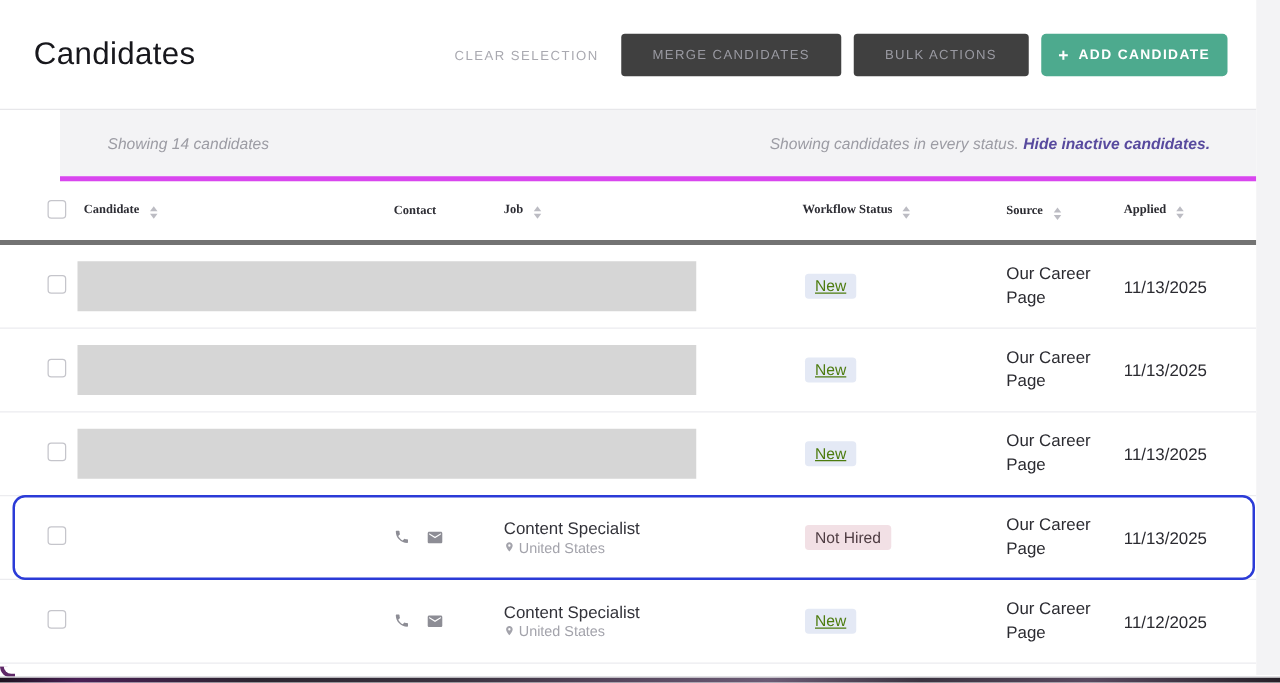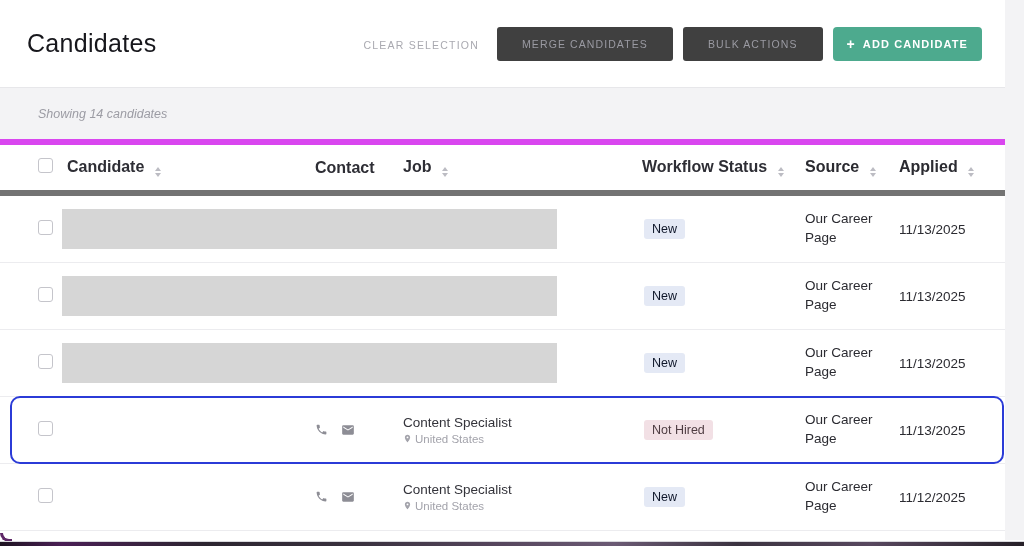--- a/index.html
+++ b/index.html
@@ -21,31 +21,31 @@
     letter-spacing:1.2px; font-weight:400; padding:10px 8px; }
   .btn-gray { background:#404040; color:#9a9aa2; font-size:10.5px;
     letter-spacing:1.1px; padding:11px 25px; border-radius:3px; }
   .btn-green { background:#4daa8e; color:#fff; font-size:11px; font-weight:700;
     letter-spacing:1.1px; padding:11px 14px; border-radius:4px;
     display:flex; align-items:center; gap:7px; }
   .plus { font-size:14px; font-weight:700; line-height:10px; }
 
   
   .summary-bar { height:57px; background:#f3f3f5; display:flex; align-items:center;
-    padding:0 37px 0 38px; border-bottom:6px solid #d946ef;
-    font-style:italic; font-size:12.5px; color:#9c9ca4; }
+    padding:0 37px 0 38px; border-bottom:4px solid #d946ef;
+    font-style:italic; font-size:12.5px; color:#9c9ca4;margin-left:48px; }
   .summary-right { margin-left:auto; }
   .hide-link { color:#584a9e; font-weight:700; cursor:pointer; }
   .link-suffix { color:#584a9e; font-weight:700; }
 
   
   .row { display:grid; grid-template-columns:29px 240px 96px 239px 163px 94px 1fr;
     padding-left:38px; align-items:center; position:relative; }
-  .head-row { height:51px; border-bottom:6px solid #737373;
-    font-size:16px; font-weight:700; color:#2e2e35; }
+  .head-row { height:51px; border-bottom:4px solid #737373;
+    font-size:10px; font-weight:700; color:#2e2e35;font-family:Liberation Serif, serif; }
   .body-row { height:67px; border-bottom:1px solid #ececef; font-size:13.5px; color:#33333a; }
 
   .cell.cb { grid-column:1; } .cell.name { grid-column:2; }
   .cell.contact { grid-column:3; } .cell.job { grid-column:4; }
   .cell.status { grid-column:5; } .cell.source { grid-column:6; }
   .cell.applied { grid-column:7; padding-right:20px; }
 
   .checkbox { width:15px; height:15px; border:1.5px solid #c5c5cb; border-radius:3px;
     background:#fff; display:inline-block; cursor:pointer; }
 
@@ -57,21 +57,21 @@
   .sort .dn { border-top:4px solid #bcbcc3; }
 
   .cell.contact { display:flex; gap:13px; padding-left:8px; }
   .cicon { display:inline-flex; cursor:pointer; }
 
   .job-title { font-size:13.5px; color:#33333a; margin-bottom:3px; }
   .job-loc { font-size:11.5px; color:#a3a3ab; display:flex; align-items:flex-start; gap:3px; }
 
   .badge { display:inline-block; font-size:12.5px; padding:3px 8px; border-radius:3px;
     margin-left:2px; cursor:pointer; }
-  .badge-new { background:#e4e9f5; color:#0f172a; }
+  .badge-new { background:#e4e9f5; color:#4d7c0f;text-decoration:underline; }
   .badge-not-hired { background:#f2e0e5; color:#4e3c42; }
 
   .cell.source { line-height:1.4; color:#2b2b31; }
   .cell.applied { color:#2b2b31; }
 
   
   .redacted-block { grid-column:2 / 5; height:40px; width:495px; margin-left:-5px;
     background:#d6d6d6; display:none; }
   .row.is-redacted .redacted-block { display:block; }
 
@@ -103,20 +103,24 @@
       <button class="btn btn-gray">BULK ACTIONS</button>
       <button class="btn btn-green">
         <span class="plus">+</span>
         <span>ADD CANDIDATE</span>
       </button>
     </div>
   </header>
 
   <div class="summary-bar">
     <span>Showing 14 candidates</span>
+    <span class="summary-right">
+      <span>Showing candidates in every status. </span>
+      <a class="hide-link">Hide inactive candidates</a><span class="link-suffix">.</span>
+    </span>
   </div>
 
   <div class="table">
     <div class="row head-row">
       <div class="cell cb">
         <span class="checkbox"></span>
       </div>
       <div class="cell name">
         <span>Candidate</span>
         <span class="sort">

